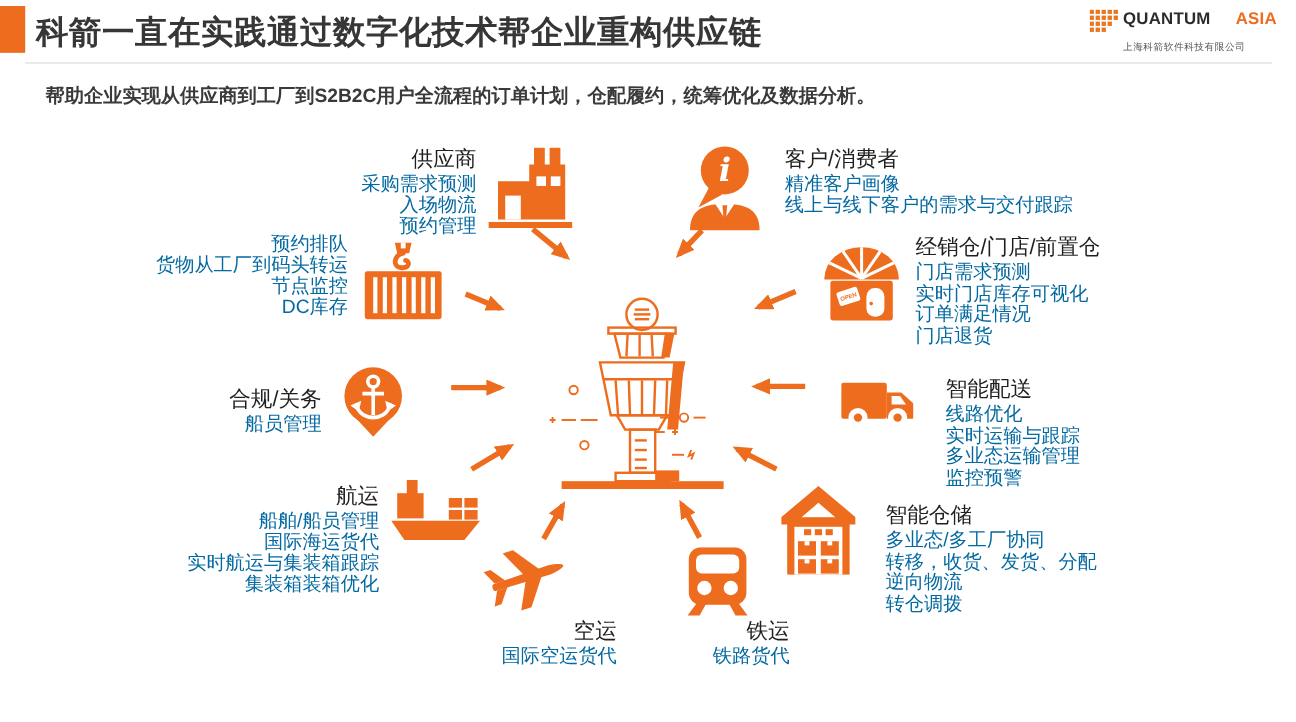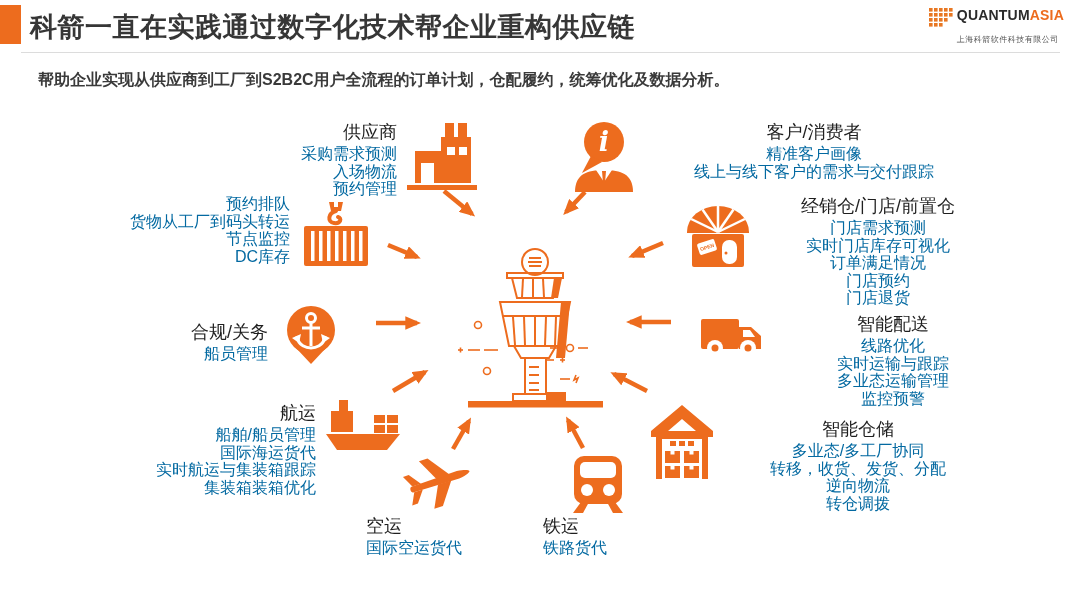--- a/index.html
+++ b/index.html
@@ -10,29 +10,29 @@
   .abs{position:absolute;}
   
   #header-accent{left:0;top:5px;width:21px;height:39px;background:#ED6C1E;}
   #page-title{left:30px;top:9px;font-size:27px;font-weight:bold;color:#363636;letter-spacing:.5px;white-space:nowrap;}
   #divider{left:21px;top:52px;width:1039px;height:1px;background:#dcdcdc;}
   #subtitle{left:38px;top:70px;font-size:16px;font-weight:bold;color:#3a3a3a;white-space:nowrap;}
   
   #logo{right:16px;top:8px;display:flex;align-items:flex-start;gap:4px;}
   #logo-text{display:flex;flex-direction:column;line-height:1;}
   #logo-brand{font-size:14px;font-weight:bold;letter-spacing:.2px;color:#2b2b2b;}
-  #logo-brand .accent-text{color:#ED6C1E;}
+  #logo-brand .accent-text{color:#ED6C1E;padding-left:21px;}
   #logo-company{font-size:8px;color:#555;margin-top:14px;letter-spacing:.5px;}
   
   .node{position:absolute;}
   .node-title{font-size:18px;font-weight:normal;color:#1f1f1f;line-height:22px;margin-bottom:2px;white-space:nowrap;}
   .node-item{font-size:16px;color:#0369a1;line-height:17.5px;white-space:nowrap;}
   .t-right{text-align:right;}
-  .t-left{text-align:center;}
-  .t-center{text-align:left;}
+  .t-left{text-align:left;}
+  .t-center{text-align:right;}
   .icon{position:absolute;line-height:0;}
   svg{display:block;}
 </style>
 </head>
 <body>
 
 <div class="abs" id="header-accent"></div>
 <div class="abs" id="page-title">科箭一直在实践通过数字化技术帮企业重构供应链</div>
 <div class="abs" id="logo">
   <span class="icon" style="position:static">
@@ -215,21 +215,20 @@
       <rect x="12" y="38" width="18" height="12" rx="2" fill="#fff"></rect>
       <text x="21" y="46" font-size="5" font-weight="bold" fill="#ED6C1E" text-anchor="middle">OPEN</text>
     </g>
   </svg>
 </span>
 <div class="node t-left" style="left:763px;top:195px;width:230px">
   <div class="node-title">经销仓/门店/前置仓</div>
   <div class="node-item">门店需求预测</div>
   <div class="node-item">实时门店库存可视化</div>
   <div class="node-item">订单满足情况</div>
-  <div class="node-item">门店预约</div>
   <div class="node-item">门店退货</div>
 </div>
 
 <div class="node t-right" style="left:118px;top:321px;width:150px">
   <div class="node-title">合规/关务</div>
   <div class="node-item">船员管理</div>
 </div>
 <span class="icon" style="left:283px;top:304px">
   <svg width="56" height="62" viewBox="0 0 56 62">
     <circle cx="28" cy="26" r="24" fill="#ED6C1E"></circle>

